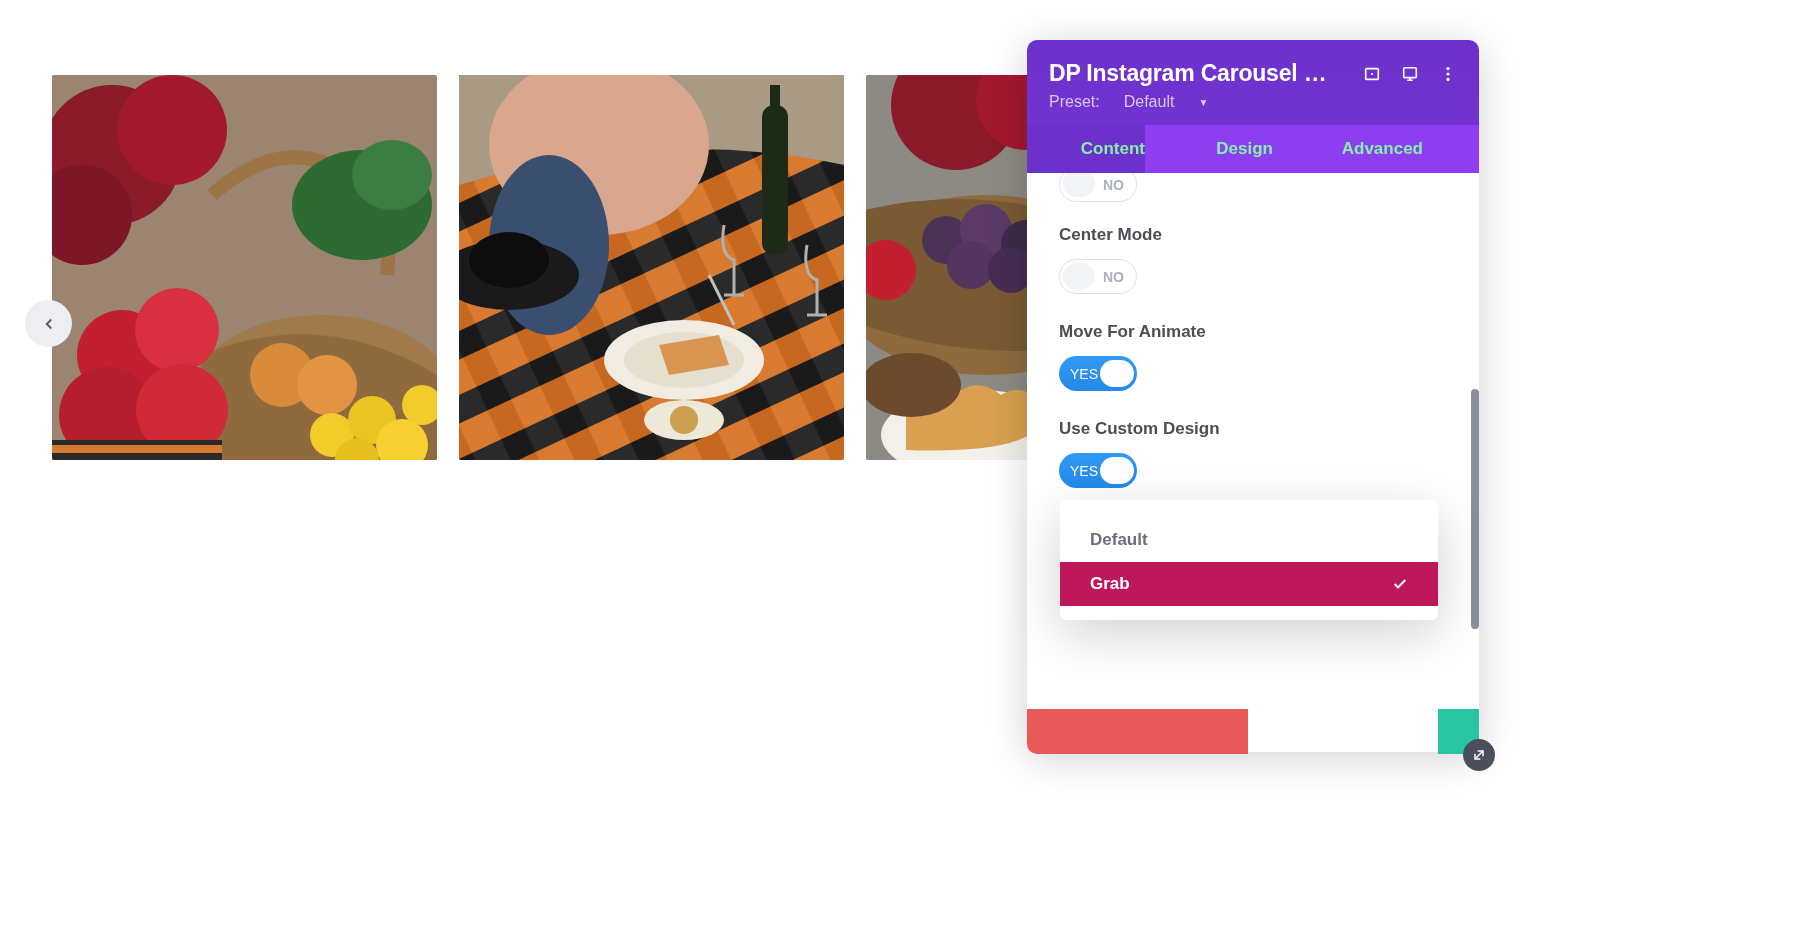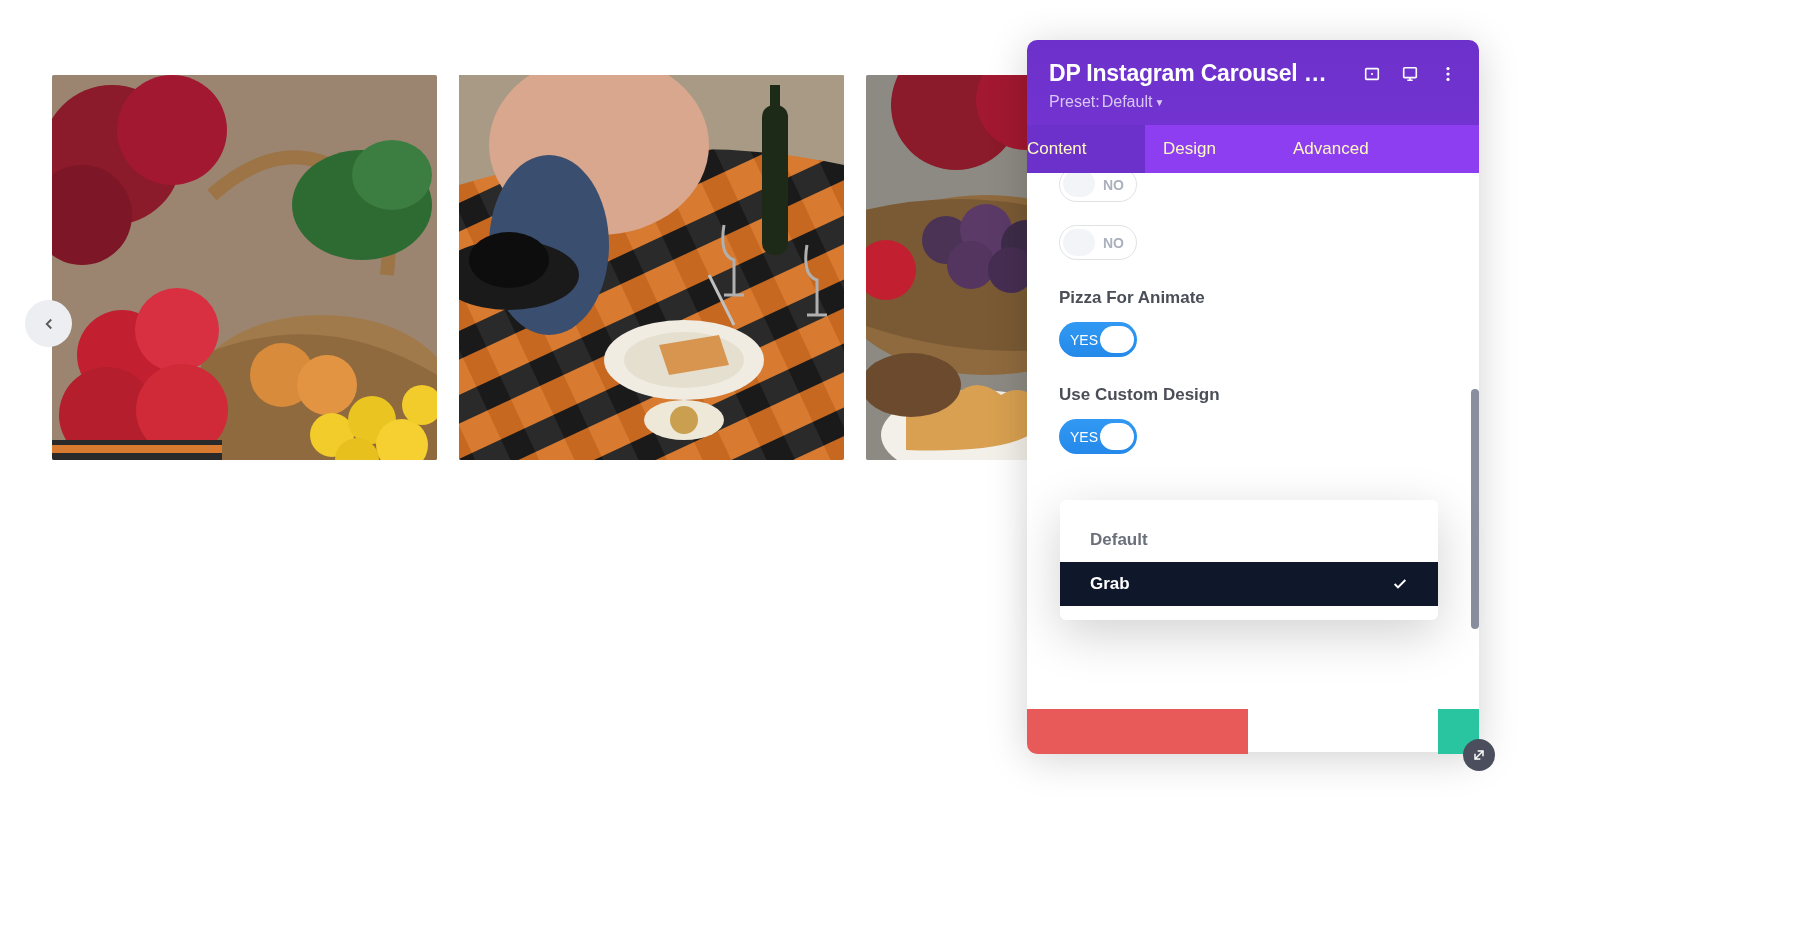--- a/index.html
+++ b/index.html
@@ -12,25 +12,25 @@
 .nav-arrow { position: absolute; left: 25px; top: 300px; width: 47px; height: 47px; border-radius: 50%; background: #eceef1; display: flex; align-items: center; justify-content: center; cursor: pointer; z-index: 5; }
 .nav-arrow svg { width: 18px; height: 18px; stroke: #5a5a5a; }
 
 
 .panel { position: absolute; left: 1027px; top: 40px; width: 452px; height: 712px; background: #fff; border-radius: 10px; box-shadow: 0 6px 40px rgba(0,0,0,0.18); overflow: hidden; }
 .panel-header { background: #6b2ec9; background: linear-gradient(180deg, #6d31cb 0%, #7233d0 100%); color: #fff; padding: 20px 22px 14px 22px; }
 .panel-header-row { display: flex; align-items: center; justify-content: space-between; }
 .panel-title { font-size: 23px; font-weight: 700; letter-spacing: -0.2px; white-space: nowrap; overflow: hidden; text-overflow: ellipsis; max-width: 290px; }
 .panel-icons { display: flex; gap: 20px; align-items: center; }
 .panel-icons .ico { width: 18px; height: 18px; cursor: pointer; display: flex; align-items: center; justify-content: center; }
-.panel-preset { display: flex; align-items: center; gap: 2px; margin-top: 6px; font-size: 16px; color: #d9c7f3; }
+.panel-preset { display: flex; align-items: center; gap: 24px; margin-top: 6px; font-size: 16px; color: #d9c7f3; }
 .panel-preset .caret { font-size: 10px; color: #d9c7f3; }
 
 .tabs { display: flex; background: #8c3ef0; }
-.tab { padding: 14px 0; flex: 0 0 auto; text-align: left; color: #fef9c3; font-size: 17px; font-weight: 400; cursor: pointer; }
+.tab { padding: 14px 0; flex: 0 0 auto; text-align: right; color: #86efac; font-size: 17px; font-weight: 700; cursor: pointer; }
 .tab.content { width: 118px; background: #6d31cb; }
 .tab.design { width: 110px; margin-left: 18px; }
 .tab.advanced { width: 130px; margin-left: 20px; }
 
 .panel-body { padding: 0 22px 0 32px; height: 560px; overflow: hidden; position: relative; }
 
 
 .scroll-ind { position: absolute; right: 0; top: 216px; width: 8px; height: 240px; background: #8a8fa0; border-radius: 4px; }
 
 
@@ -45,21 +45,21 @@
 .toggle.no { border: 1px solid #dfe1e5; background: #fff; }
 .toggle.no .knob { width: 32px; height: 27px; background: #f3f4f7; border-radius: 14px; position: absolute; left: 3px; }
 .toggle.no .txt { position: absolute; right: 12px; color: #aab0bc; font-weight: 700; font-size: 14px; }
 .toggle.yes { background: #2d8cf0; background: linear-gradient(180deg, #3199f3 0%, #2489ea 100%); }
 .toggle.yes .txt { position: absolute; left: 11px; color: #fff; font-weight: 400; font-size: 14px; }
 .toggle.yes .knob { width: 34px; height: 27px; background: #fff; border-radius: 14px; position: absolute; right: 3px; }
 
 
 .dropdown { position: absolute; left: 1060px; top: 500px; width: 378px; background: #fff; border-radius: 6px; box-shadow: 0 14px 50px rgba(0,0,0,0.18); padding: 18px 0 14px 0; z-index: 20; }
 .dd-item { padding: 12px 30px; font-size: 17px; color: #6b6f7a; font-weight: 600; cursor: pointer; display: flex; align-items: center; justify-content: space-between; }
-.dd-item.selected { background: #0f172a; color: #fff; align-items: center; }
+.dd-item.selected { background: #be185d; color: #fff; align-items: center; }
 .dd-item .check { width: 16px; height: 16px; }
 .dd-item.selected .check svg { stroke: #fff; }
 
 
 .action-red { position: absolute; left: 1027px; top: 709px; width: 221px; height: 45px; background: #e85a5a; z-index: 8; border-radius: 0 0 0 10px; }
 .action-green { position: absolute; left: 1438px; top: 709px; width: 41px; height: 45px; background: #29c4a0; z-index: 8; border-radius: 0 0 10px 0; }
 
 
 .corner-fab { position: absolute; left: 1463px; top: 739px; width: 32px; height: 32px; border-radius: 50%; background: #4b4f5d; display: flex; align-items: center; justify-content: center; z-index: 30; cursor: pointer; }
 .corner-fab svg { width: 16px; height: 16px; stroke: #fff; }
@@ -219,28 +219,29 @@
     <div class="tab advanced">Advanced</div>
   </div>
 
   <div class="panel-body">
 
     <div class="partial-no">
       <span>NO</span>
     </div>
 
     <div class="setting-group">
+      <div class="setting-label">Center Mode</div>
       <div class="toggle no">
         <div class="knob"></div>
         <span class="txt">NO</span>
       </div>
     </div>
 
     <div class="setting-group">
-      <div class="setting-label">Pizza For Animate</div>
+      <div class="setting-label">Move For Animate</div>
       <div class="toggle yes">
         <span class="txt">YES</span>
         <div class="knob"></div>
       </div>
     </div>
 
     <div class="setting-group">
       <div class="setting-label">Use Custom Design</div>
       <div class="toggle yes">
         <span class="txt">YES</span>

